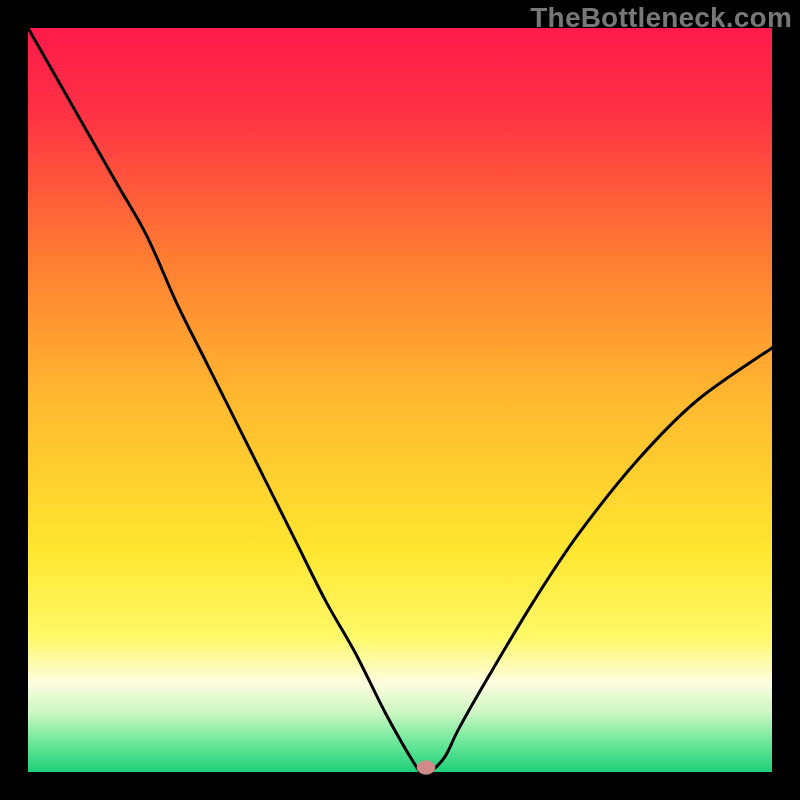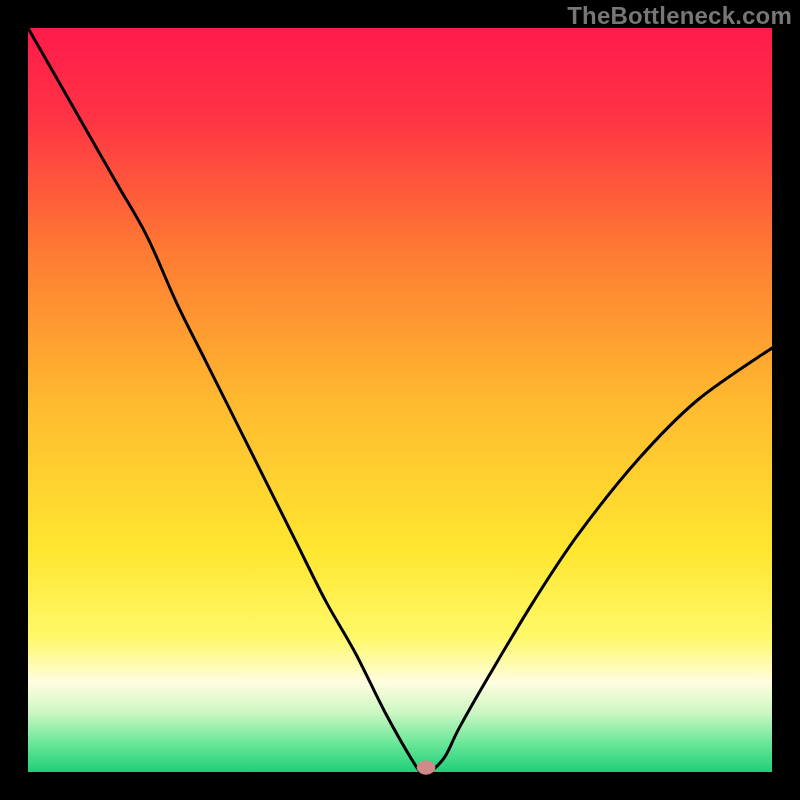--- a/index.html
+++ b/index.html
@@ -10,21 +10,21 @@
   }
   .container {
     width: 800px;
     height: 800px;
     position: relative;
   }
   .watermark {
     position: absolute;
     top: 2px;
     right: 8px;
-    font-size: 24px;
+    font-size: 28px;
     font-weight: bold;
     color: #777777;
     letter-spacing: 0.2px;
     z-index: 10;
   }
   svg {
     display: block;
   }
 </style>
 </head>

